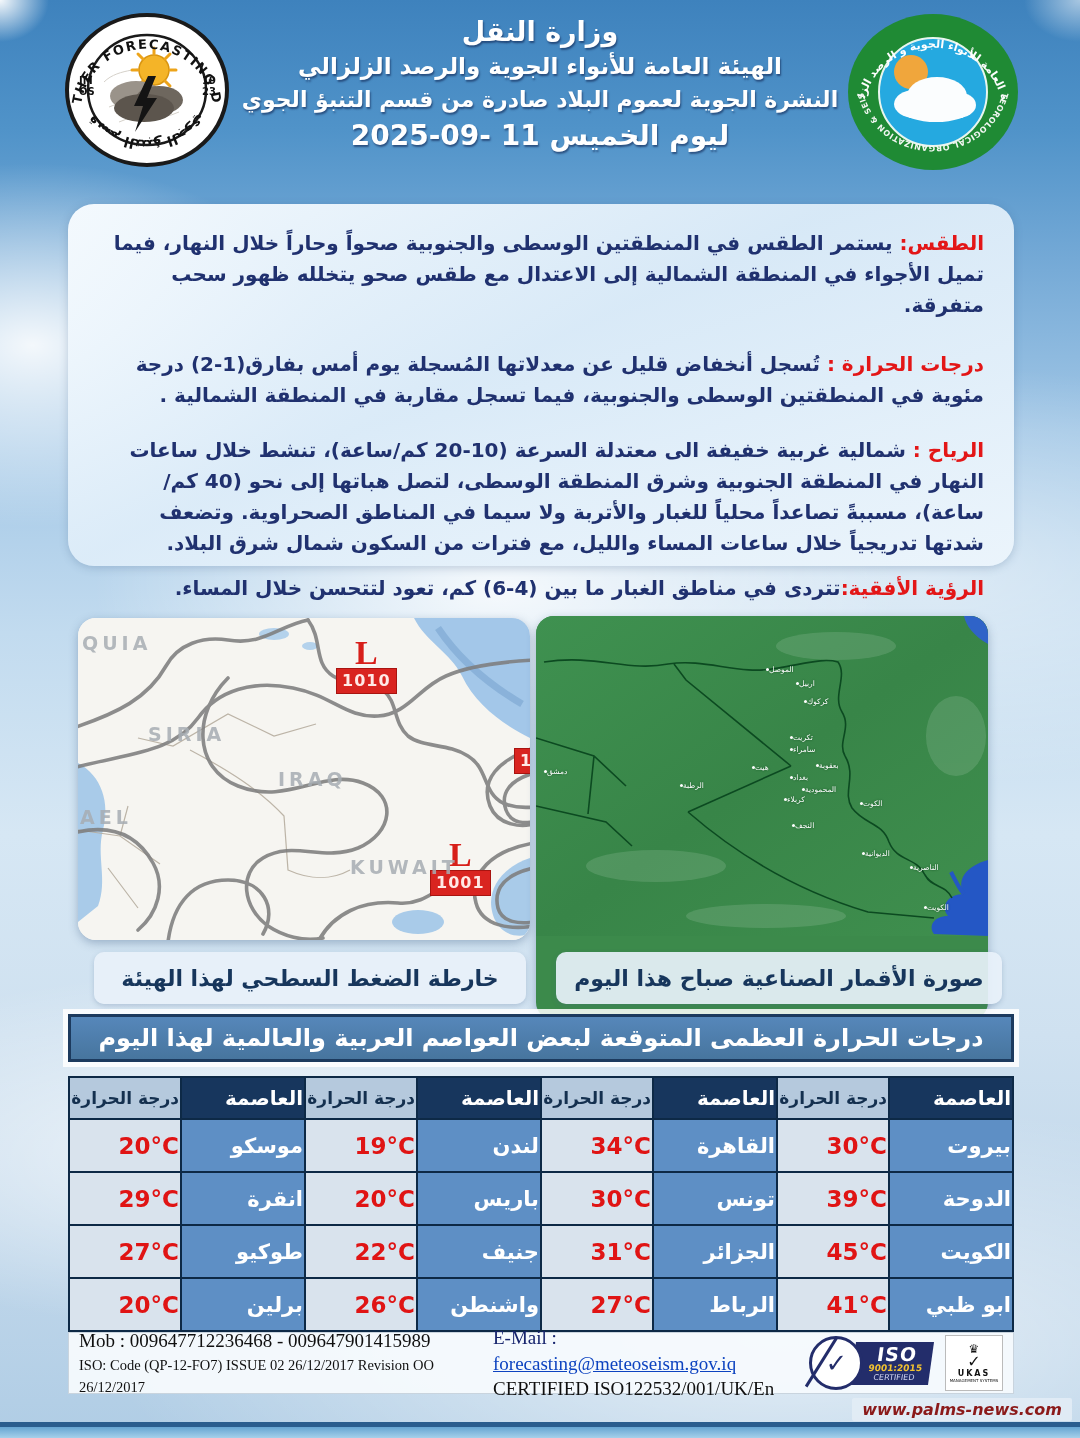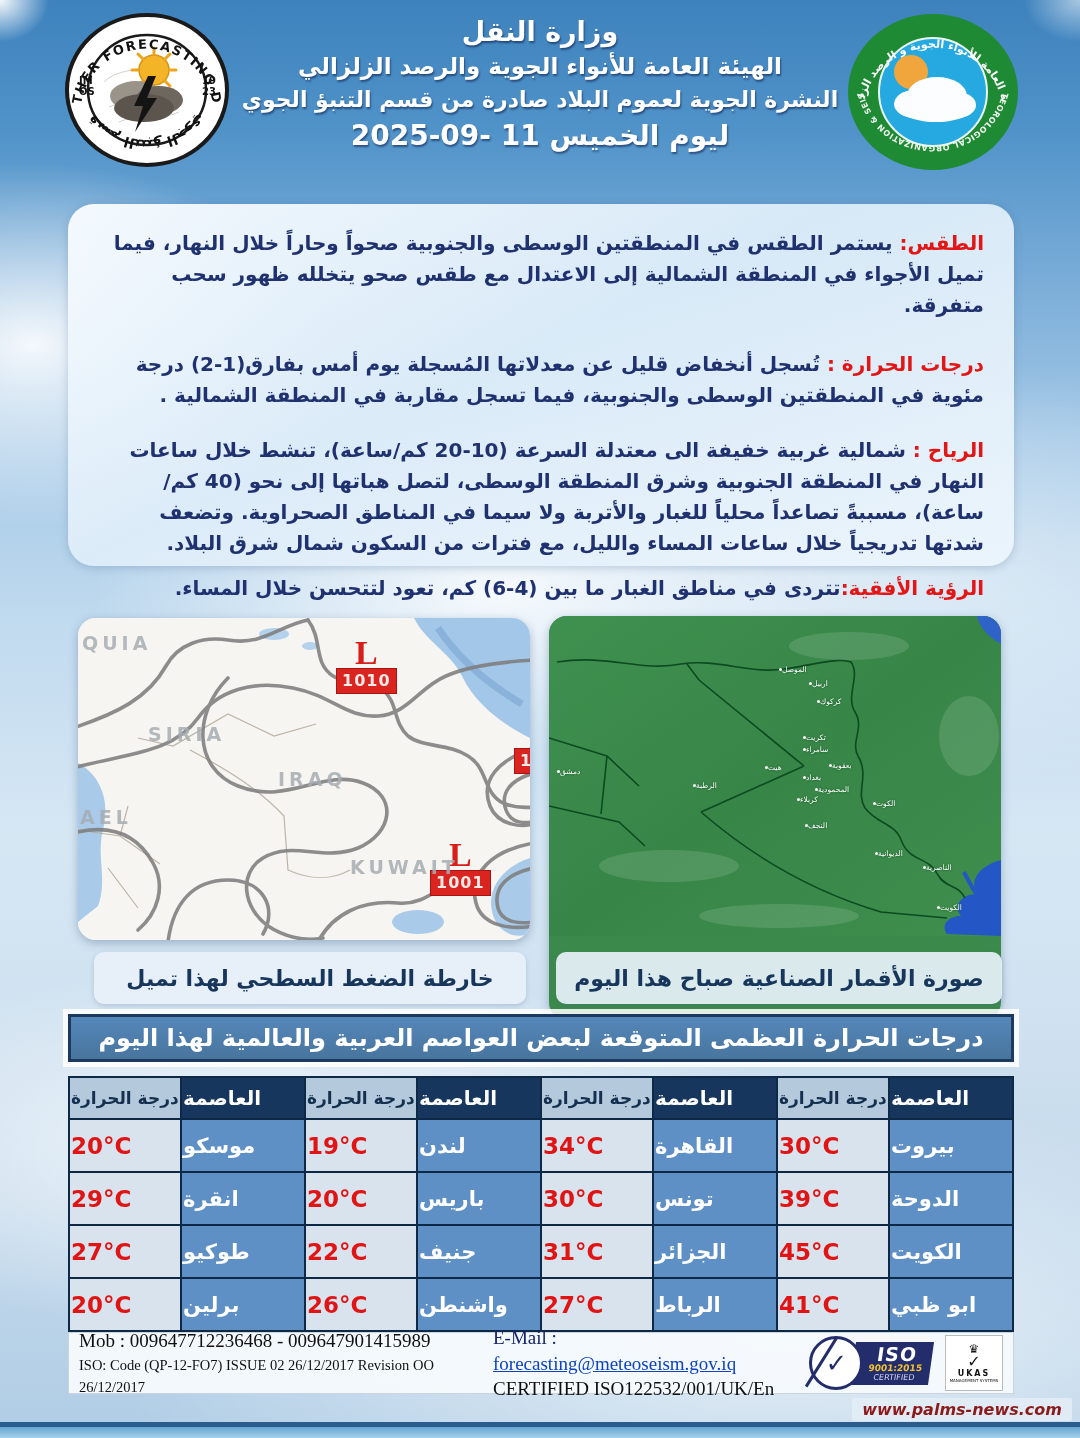--- a/index.html
+++ b/index.html
@@ -32,42 +32,42 @@
     direction:rtl;padding:24px 30px;box-sizing:border-box;
     color:#20316f;font-weight:bold;font-size:20px;line-height:1.55;text-align:right;}
   .bulletin p{margin:0;}
   .bulletin .sp1{margin-bottom:28px;}
   .bulletin .sp2{margin-bottom:24px;}
   .bulletin .sp3{margin-bottom:14px;}
   .lbl{color:#e31617;}
   
   .map{border-radius:18px;overflow:hidden;box-shadow:0 3px 10px rgba(50,80,120,.35);}
   .map-press{left:78px;top:618px;width:452px;height:322px;background:#f6f5f2;}
-  .map-sat{left:549px;top:616px;width:452px;height:404px;background:#3c8a4b;}
+  .map-sat{left:536px;top:616px;width:452px;height:404px;background:#3c8a4b;}
   .map svg{display:block;}
   .overlay{position:absolute;left:0;top:0;width:100%;height:100%;}
   .region{position:absolute;color:#a7adb3;font-weight:bold;letter-spacing:4px;font-size:19px;opacity:.85;}
   .city{position:absolute;color:#fff;font-size:7.5px;line-height:8px;white-space:nowrap;text-shadow:0 0 2px rgba(0,60,20,.8);}
   .city::before{content:"";display:inline-block;width:3px;height:3px;background:#fff;border-radius:50%;margin-left:2px;vertical-align:middle;}
   .lowmark{position:absolute;text-align:center;}
   .low-L{color:#d71f1a;font-weight:bold;font-size:34px;line-height:30px;text-shadow:0 0 2px #fff;font-family:"Liberation Serif",serif;}
   .low-val{background:#d92420;color:#ffe9e6;font-weight:bold;font-size:16px;line-height:24px;padding:0 5px;border:1px solid #a81410;letter-spacing:1px;font-family:"DejaVu Sans",sans-serif;}
   
   .caption{height:52px;border-radius:10px;background:rgba(232,241,250,.92);
     box-shadow:0 2px 5px rgba(70,100,140,.25);color:#17365c;font-weight:bold;font-size:22px;
     display:flex;align-items:center;justify-content:center;direction:rtl;}
   .cap-left{left:94px;top:952px;width:432px;}
   .cap-right{left:556px;top:952px;width:446px;}
   .banner{left:68px;top:1014px;width:946px;height:48px;box-sizing:border-box;
     background:linear-gradient(180deg,#5687ba 0%,#47759e 100%);
     border:3px solid #1c3a5e;box-shadow:0 0 0 5px rgba(255,255,255,.85);
     color:#fff;font-weight:bold;font-size:24px;display:flex;align-items:center;justify-content:center;direction:rtl;}
   
   table.temps{left:68px;top:1076px;width:946px;position:absolute;border-collapse:collapse;direction:rtl;table-layout:fixed;}
-  table.temps td,table.temps th{border:2.5px solid #0d2946;text-align:left;vertical-align:middle;overflow:hidden;}
+  table.temps td,table.temps th{border:2.5px solid #0d2946;text-align:right;vertical-align:middle;overflow:hidden;}
   th.hc{background:#17365d;color:#fff;font-size:20px;font-weight:bold;height:38px;}
   th.ht{background:#b5c9dd;color:#14304f;font-size:17px;font-weight:bold;height:38px;}
   td.c{background:#5e8fc5;color:#fff;font-size:21px;font-weight:bold;height:49px;}
   td.t{background:#d9e3ed;color:#e01414;font-size:23px;font-weight:bold;height:49px;direction:ltr;}
   col.wc{width:124px;} col.wt{width:112px;}
   
   .footer{left:68px;top:1332px;width:946px;height:62px;background:rgba(246,250,253,.95);
     border:1px solid #c9d4de;box-sizing:border-box;display:flex;align-items:center;padding:4px 10px;gap:14px;}
   .f-left{width:400px;font-family:"Liberation Serif",serif;color:#101010;}
   .f-mob{font-size:19px;line-height:26px;}
@@ -278,21 +278,21 @@
         <span class="city" style="left: 322px; top: 184px;">الكوت</span>
         <span class="city" style="left: 254px; top: 206px;">النجف</span>
         <span class="city" style="left: 324px; top: 234px;">الديوانية</span>
         <span class="city" style="left: 372px; top: 248px;">الناصرية</span>
         <span class="city" style="left: 386px; top: 288px;">الكويت</span>
         <span class="city" style="left: 6px; top: 152px;">دمشق</span>
       </div>
   </div>
 
   <div class="abs caption cap-left">
-    <span>خارطة الضغط السطحي لهذا تميل</span>
+    <span>خارطة الضغط السطحي لهذا الهيئة</span>
   </div>
   <div class="abs caption cap-right">
     <span>صورة الأقمار الصناعية صباح هذا اليوم</span>
   </div>
 
   <div class="abs banner">
     <span>درجات الحرارة العظمى المتوقعة لبعض العواصم العربية والعالمية لهذا اليوم</span>
   </div>
 
   <table class="temps">

